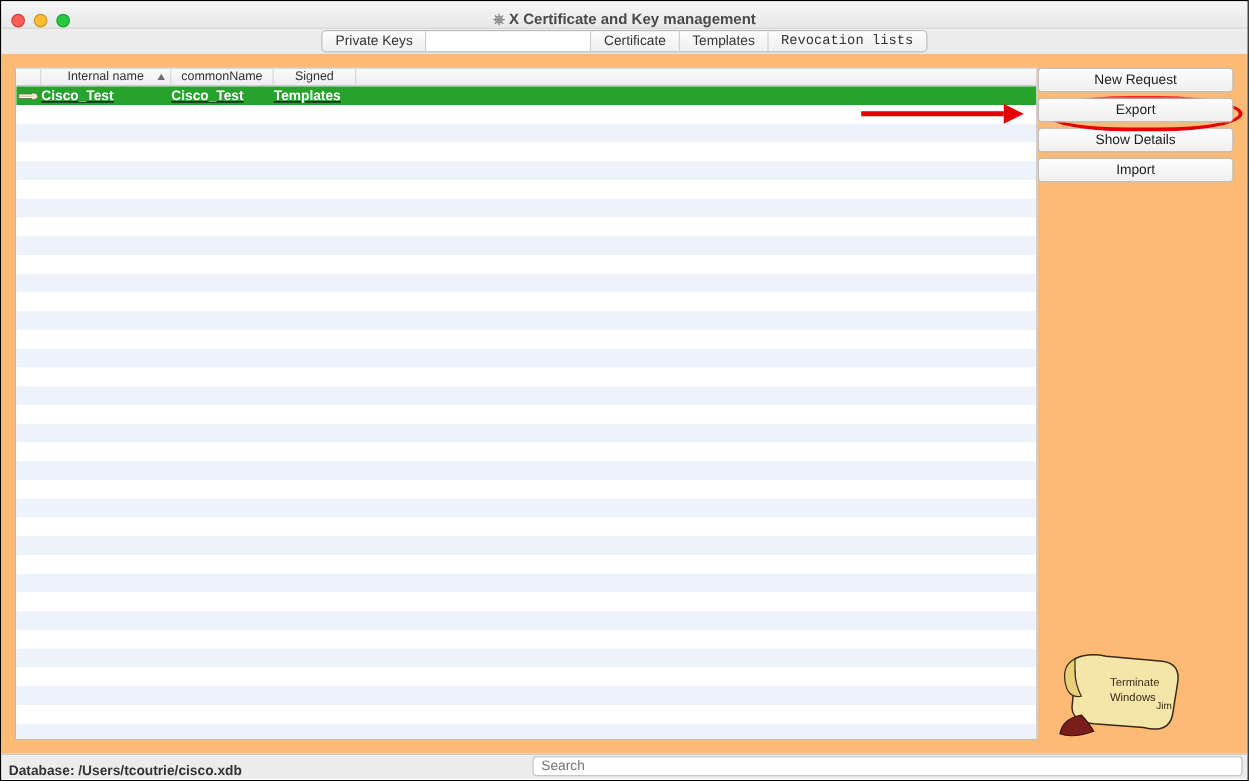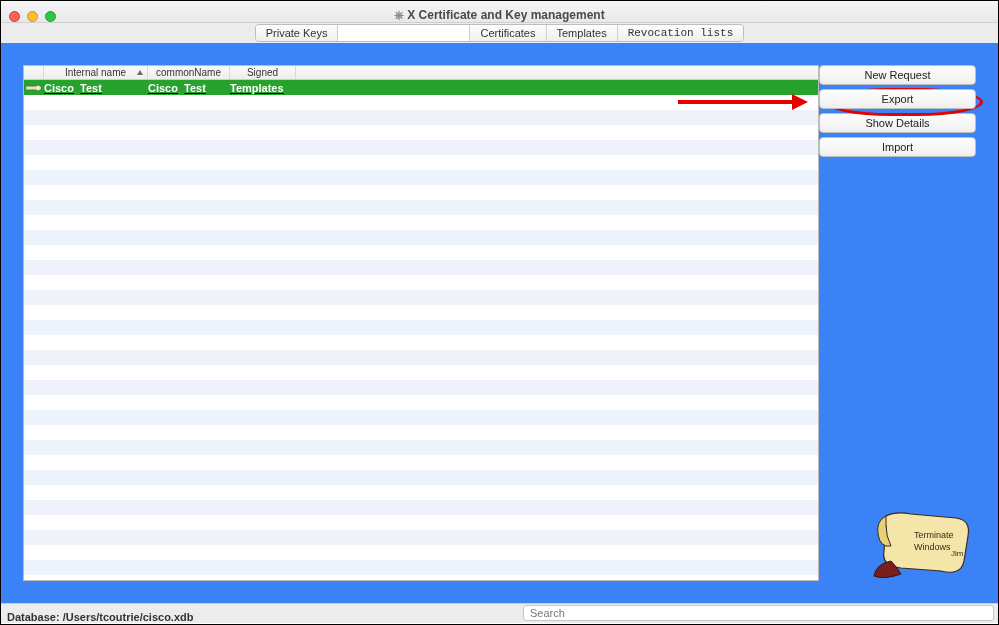--- a/index.html
+++ b/index.html
@@ -16,21 +16,21 @@
     .title::before{content:"";}
 
     
     .tabbar { height:20px; display:flex; justify-content:center; align-items:center; gap:0; background:#ececec; }
     .seg { display:flex; border:1px solid #bdbdbd; border-radius:4px; overflow:hidden; height:18px; }
     .seg button, .seg .spacer { border:none; background:linear-gradient(#fdfdfd,#efefef); font-size:11px; padding:0 10px; border-right:1px solid #cfcfcf; color:#333; cursor:pointer;}
     .seg button:last-child{border-right:none;font-family:Liberation Mono, monospace;}
     .seg .spacer{width:132px;background:#fff;cursor:default;}
 
     
-    .body { display:flex; height:560px; padding:22px; background:#3b82f6;}
+    .body { display:flex; height:560px; padding:11px; background:#fdba74;}
     .panel { border:1px solid #bcbcbc; background:#fff; }
     .listpanel { flex:1; display:flex; flex-direction:column; position:relative;}
     .sidepanel { width:157px; display:flex; flex-direction:column; gap:4px; padding:0; border:none; background:transparent;}
 
     
     .thead { display:flex; height:14px; background:linear-gradient(#fafafa,#eee); border-bottom:1px solid #ccc; font-size:10px; color:#333;}
     .th { border-right:1px solid #d8d8d8; display:flex; align-items:center; justify-content:center; position:relative;}
     .th.sort::after{content:"";position:absolute;right:4px;top:4px;width:0;height:0;border-left:3px solid transparent;border-right:3px solid transparent;border-bottom:5px solid #6b6b6b;}
     .c0{width:20px;}
     .c1{width:104px;}
@@ -55,27 +55,27 @@
 
     
     .arrow{position:absolute; top:28px; right:10px; width:130px; height:16px; pointer-events:none;}
     .arrow .shaft{position:absolute;left:0;right:16px;top:6px;height:4px;background:#e60000;}
     .arrow .head{position:absolute;right:0;top:0;width:0;height:0;border-top:8px solid transparent;border-bottom:8px solid transparent;border-left:16px solid #e60000;}
 
     
     .ring{position:absolute;right:-165px;top:22px;width:158px;height:28px;border:3px solid #e60000;border-radius:50%/60%;pointer-events:none;}
 
     
-    .logo{margin-top:auto;height:80px;display:flex;align-items:flex-end;justify-content:flex-end;}
+    .logo{margin-top:auto;height:80px;display:flex;align-items:flex-end;justify-content:flex-start;}
     .logo svg{width:120px;height:75px;}
 
     
     .status{height:20px;background:#ececec;border-top:1px solid #cbcbcb;display:flex;align-items:flex-end;font-size:11px;color:#333;}
     .status .db{flex:0 0 auto;padding:0 6px;font-weight:600;}
-    .status .searchwrap{margin-left:auto;width:475px;padding:2px 4px 2px 0;}
+    .status .searchwrap{margin-left:auto;width:572px;padding:2px 4px 2px 0;}
     .status input{width:100%;height:16px;border:1px solid #c6c6c6;border-radius:3px;font-size:11px;padding:0 6px;background:#fff;}
 
     .key-icon-svg{width:18px;height:10px;}
   </style>
 </head>
 <body>
 
 <div class="titlebar">
   <div class="traffic">
     <div class="dot red"></div>
@@ -84,21 +84,21 @@
   </div>
   <div class="title">
     <span style="opacity:.6">⎈ </span><span>X Certificate and Key management</span>
   </div>
 </div>
 
 <div class="tabbar">
   <div class="seg">
     <button>Private Keys</button>
     <div class="spacer"></div>
-    <button>Certificates</button>
+    <button>Certificate</button>
     <button>Templates</button>
     <button>Revocation lists</button>
   </div>
 </div>
 
 <div class="body">
   <div class="panel listpanel">
 
     <div class="thead">
       <div class="th c0"></div>

